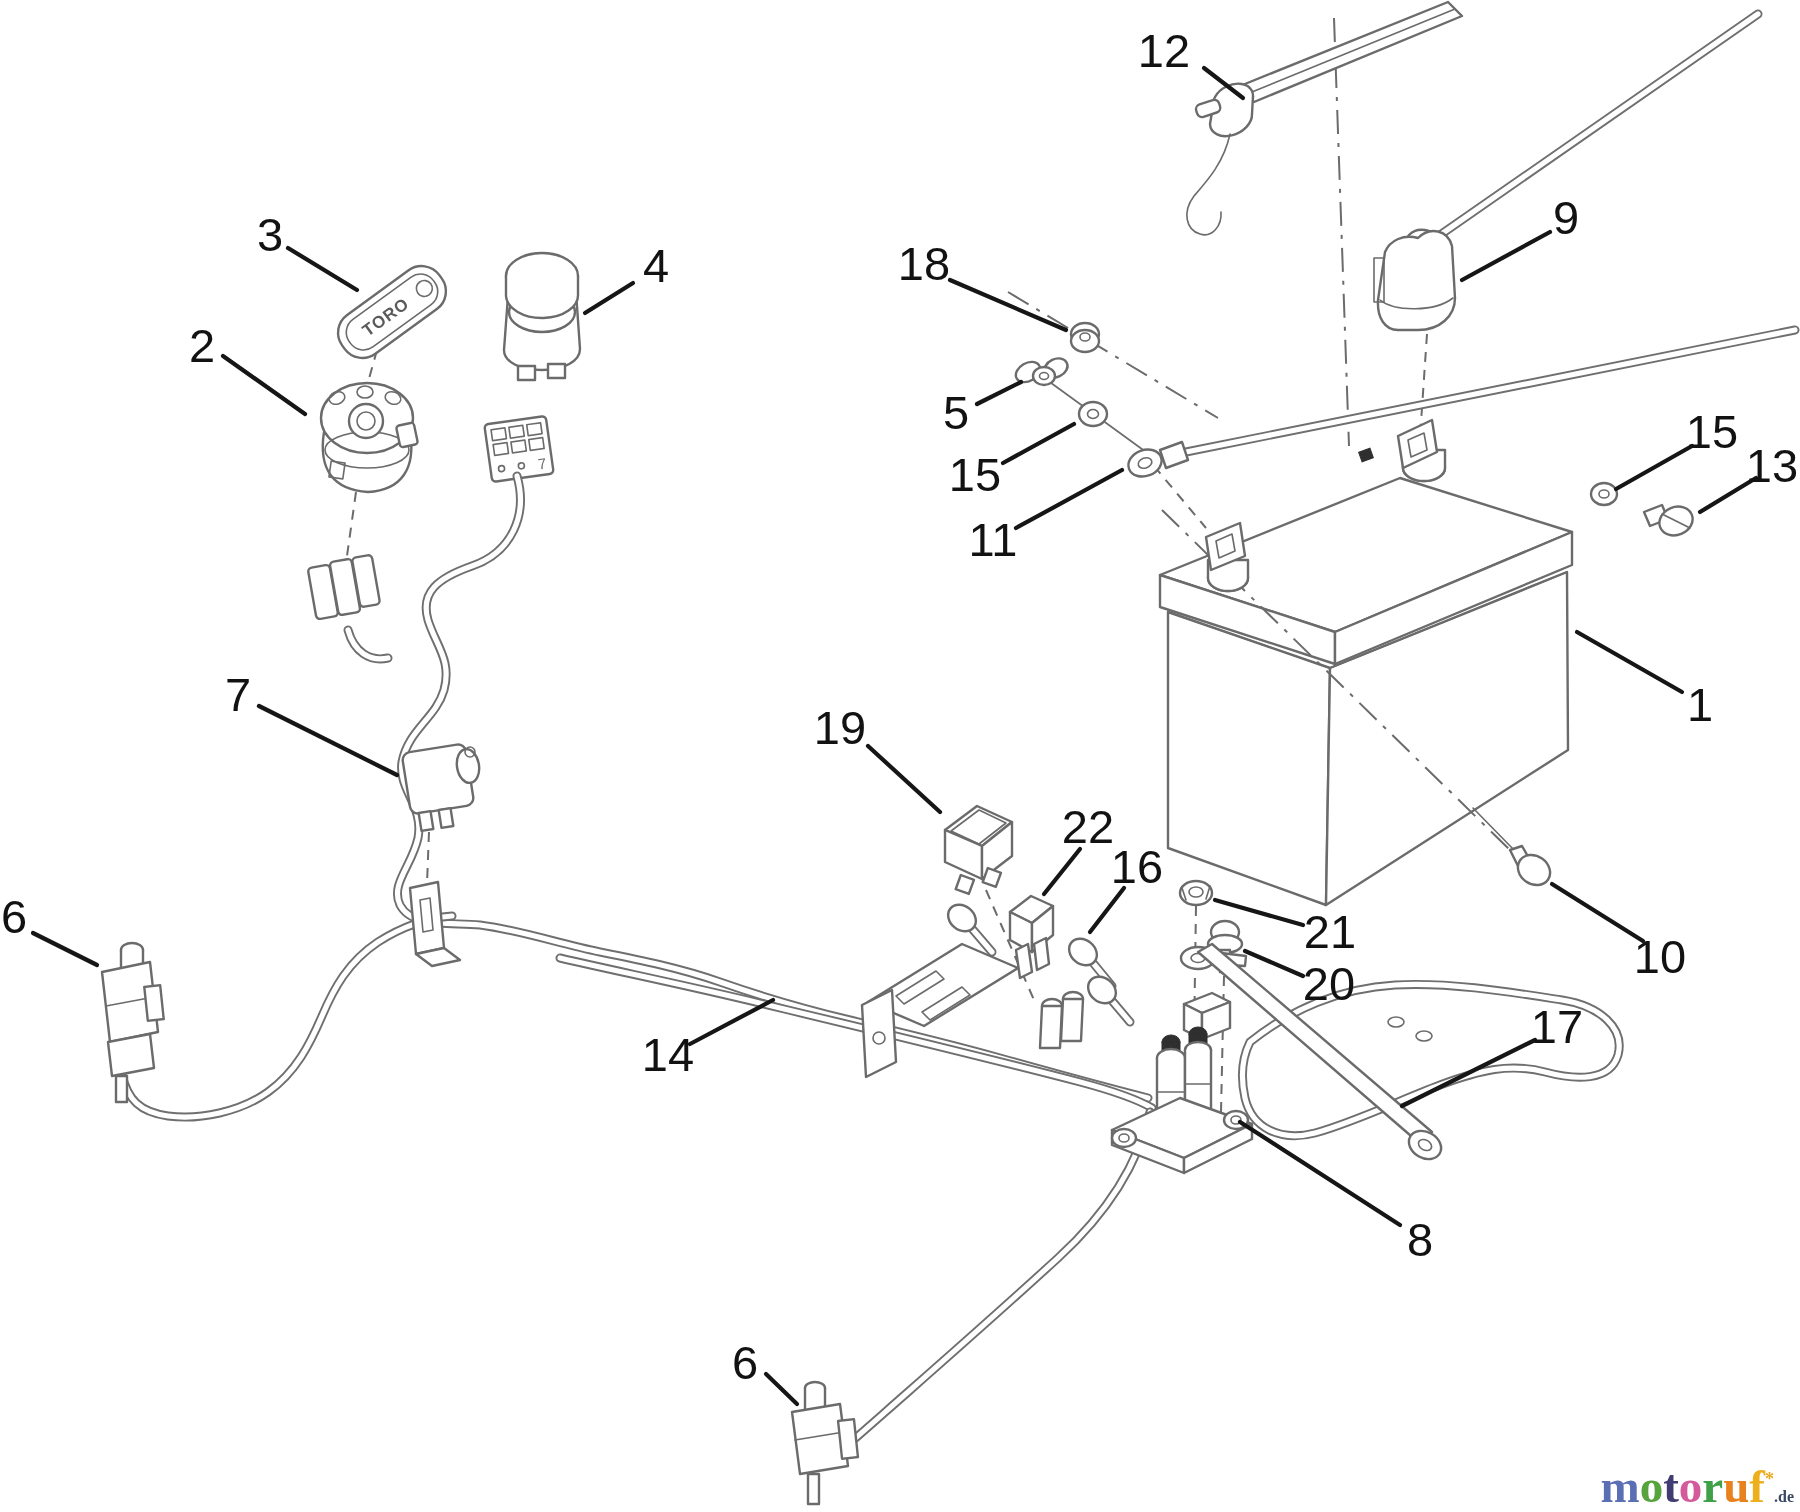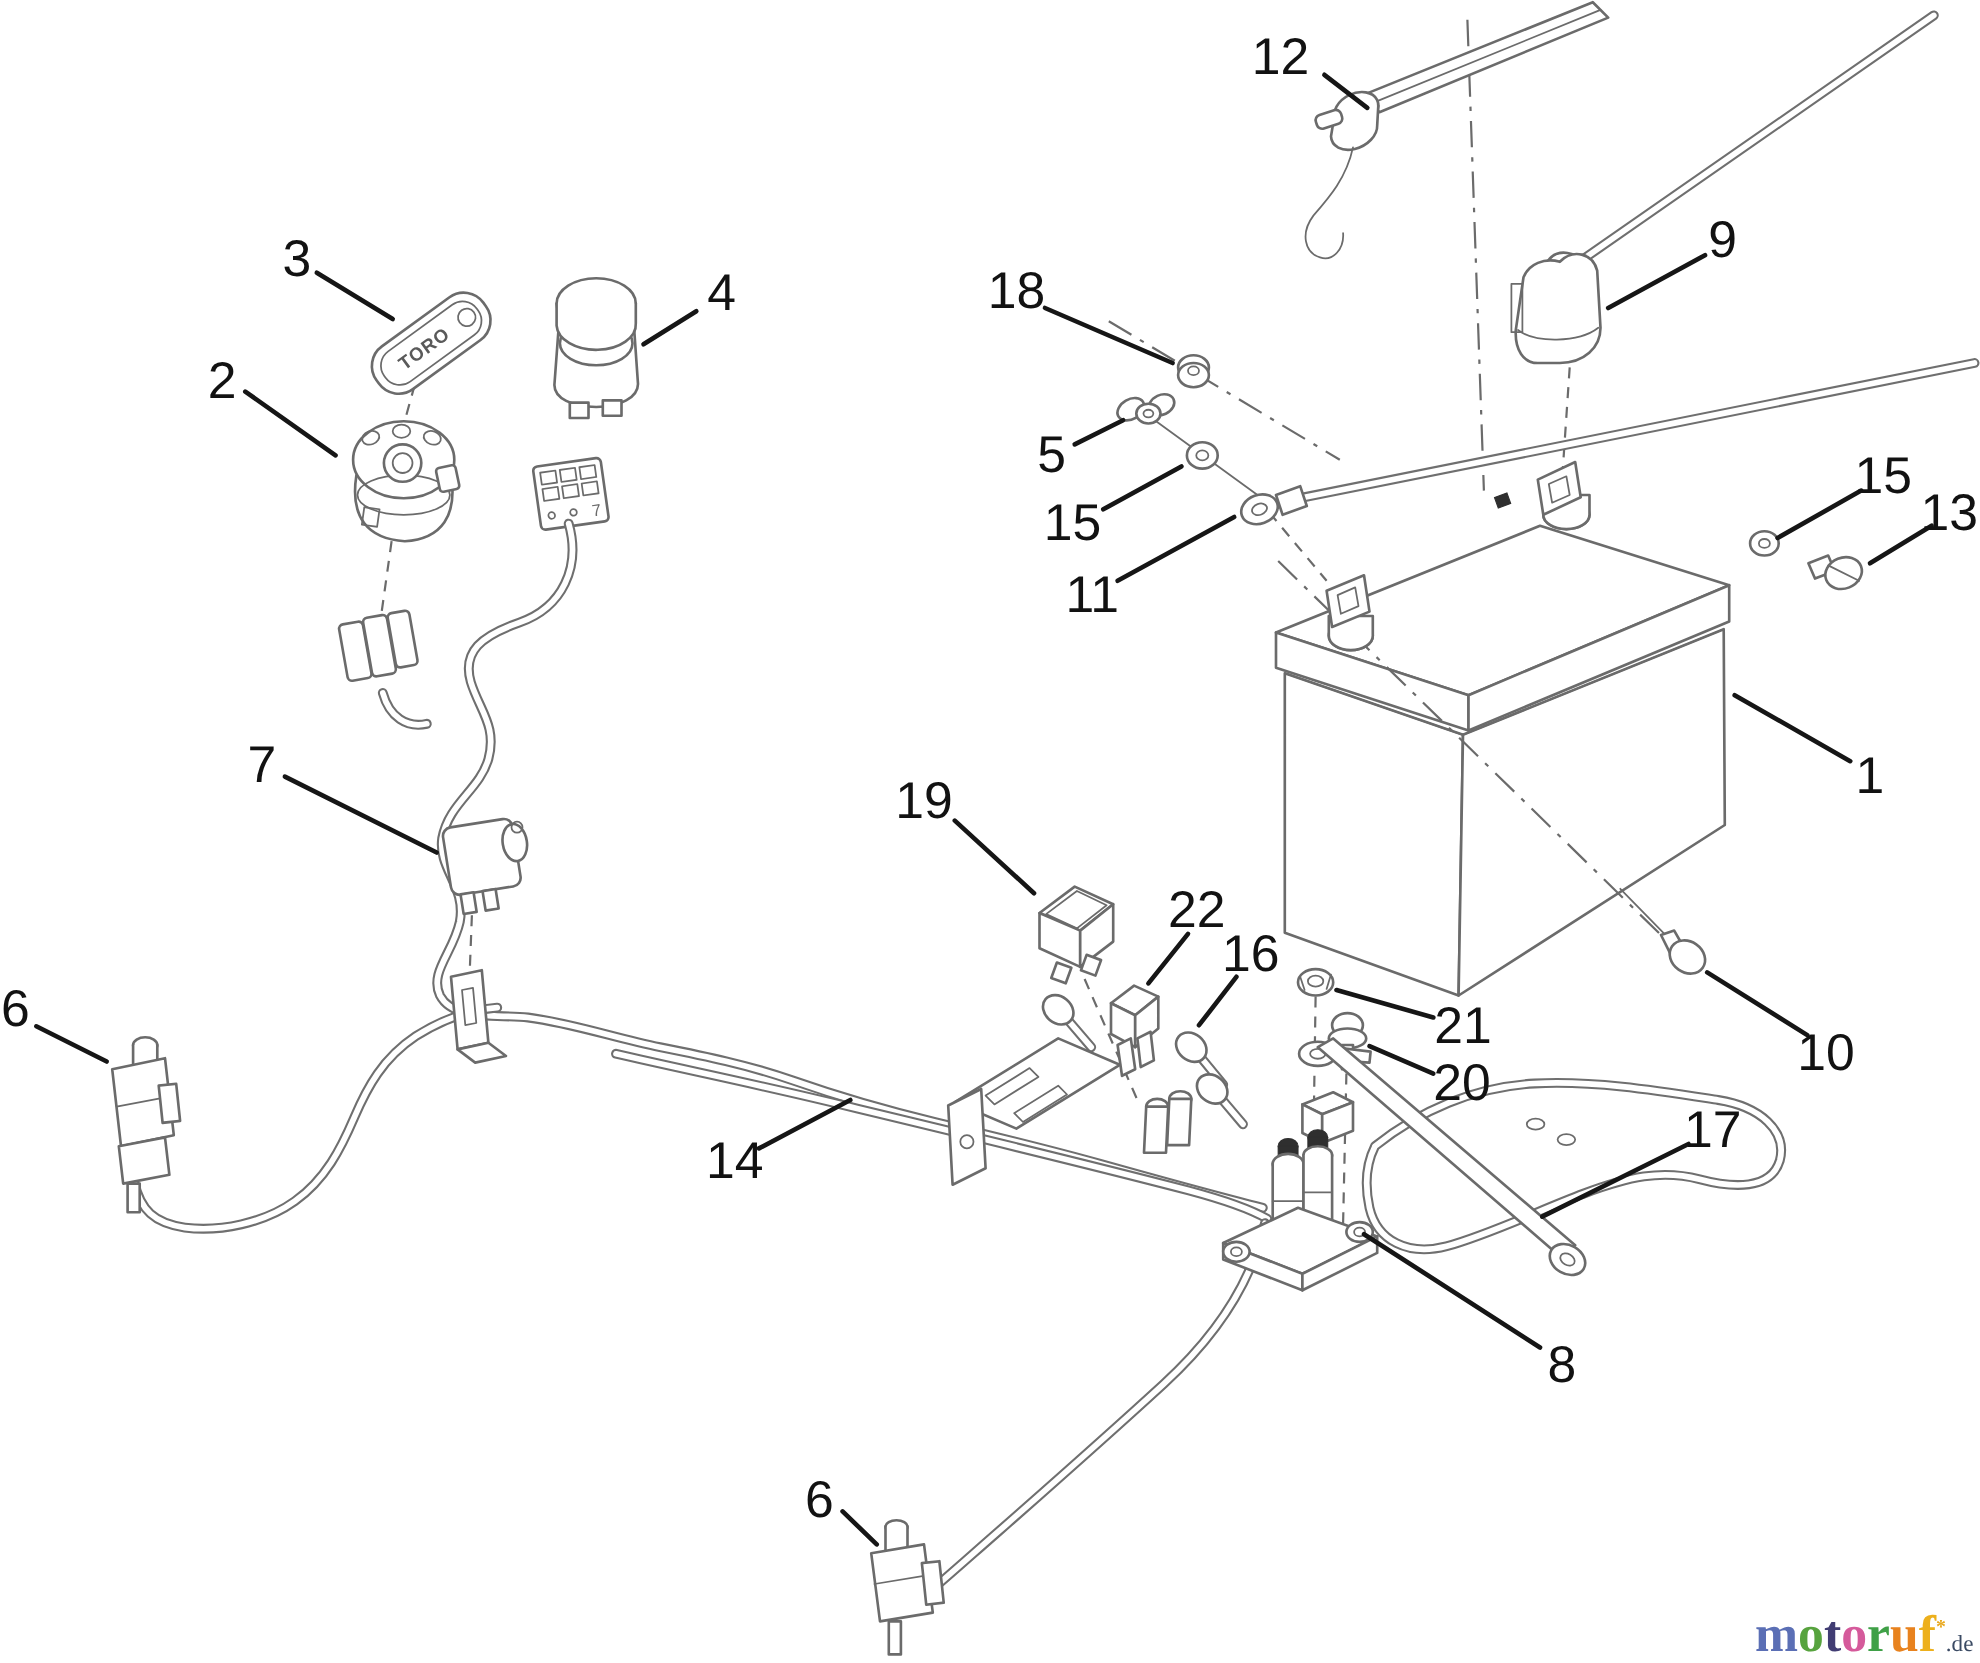--- a/index.html
+++ b/index.html
@@ -17,21 +17,21 @@
   .leader{stroke:#161616;stroke-width:4.2;stroke-linecap:round;}
   .callout{font-family:"Liberation Sans",sans-serif;font-size:47px;fill:#121212;
            text-anchor:middle;}
   .keytext{font-family:"Liberation Sans",sans-serif;font-weight:bold;font-size:17px;
            fill:#5a5a5a;letter-spacing:1px;text-anchor:middle;}
   .pinmark{font-family:"Liberation Sans",sans-serif;font-size:15px;fill:#6b6b6b;text-anchor:middle;}
   
   .watermark{position:absolute;right:6px;bottom:2px;
              font-family:"Liberation Serif",serif;font-weight:bold;font-size:47px;
              letter-spacing:0px;line-height:1;}
-  .watermark .suffix{font-size:21px;font-weight:normal;}
+  .watermark .suffix{font-size:16px;font-weight:bold;}
   .watermark .star{font-size:18px;vertical-align:super;}
 </style>
 </head>
 <body>
 
 <div class="stage">
 <svg width="1800" height="1512" viewBox="0 0 1800 1512">
 
   <g>
     <polygon class="part" points="1160,575 1400,478 1572,532 1335,632"></polygon>

